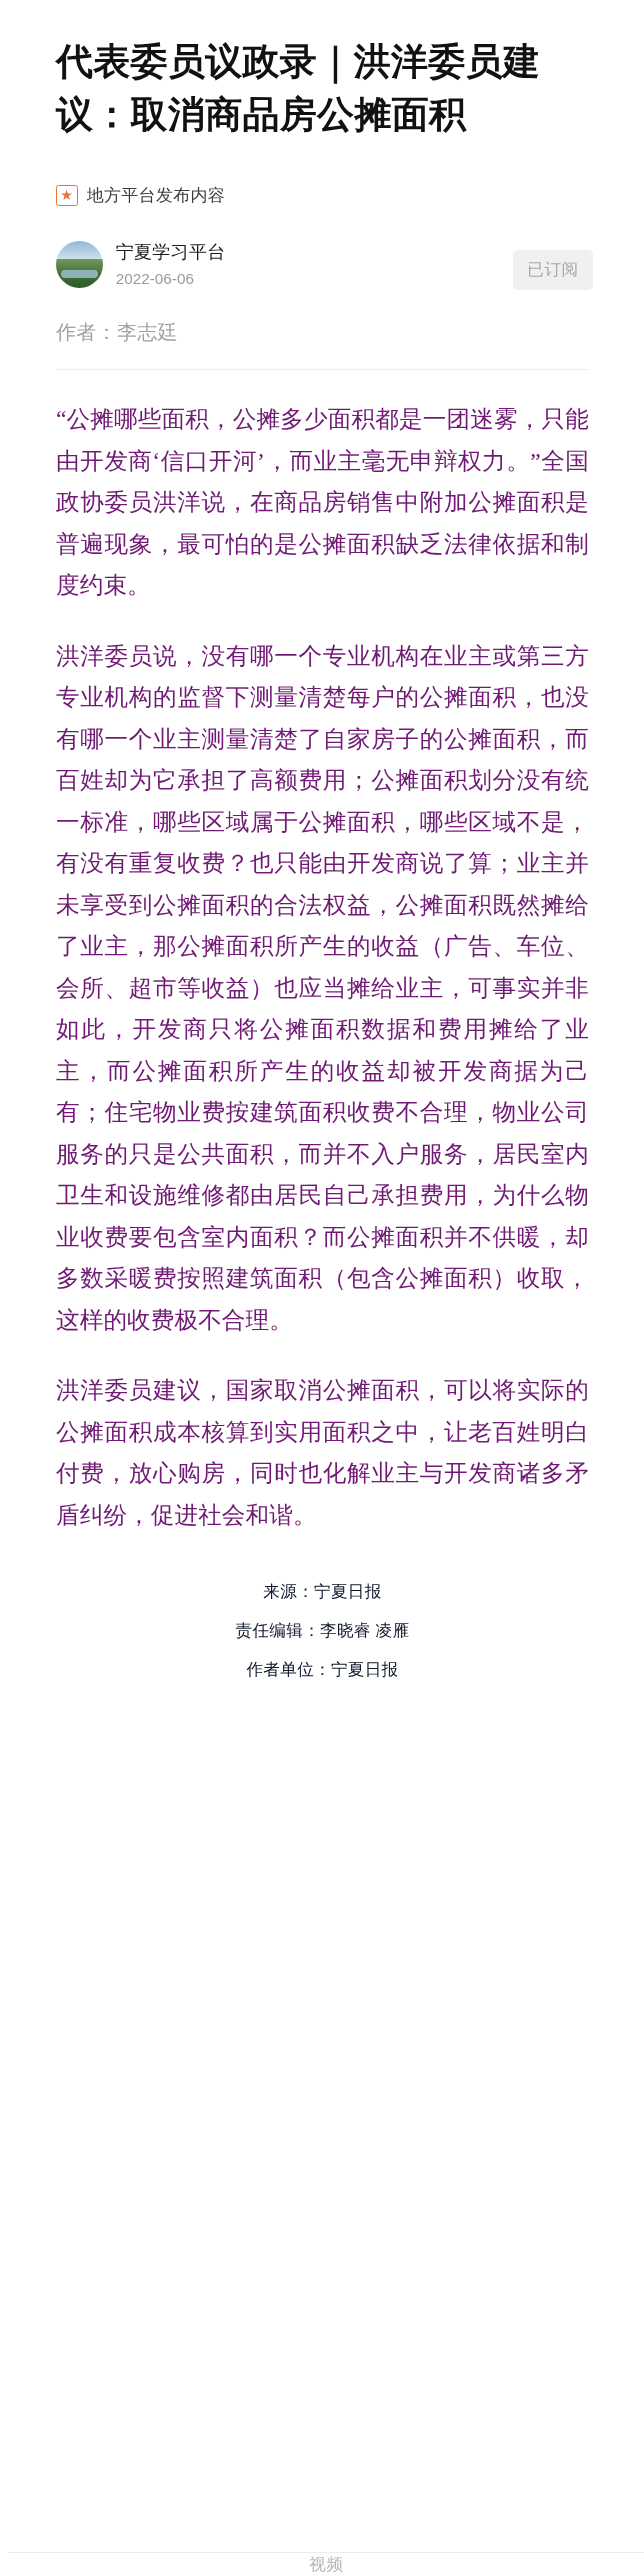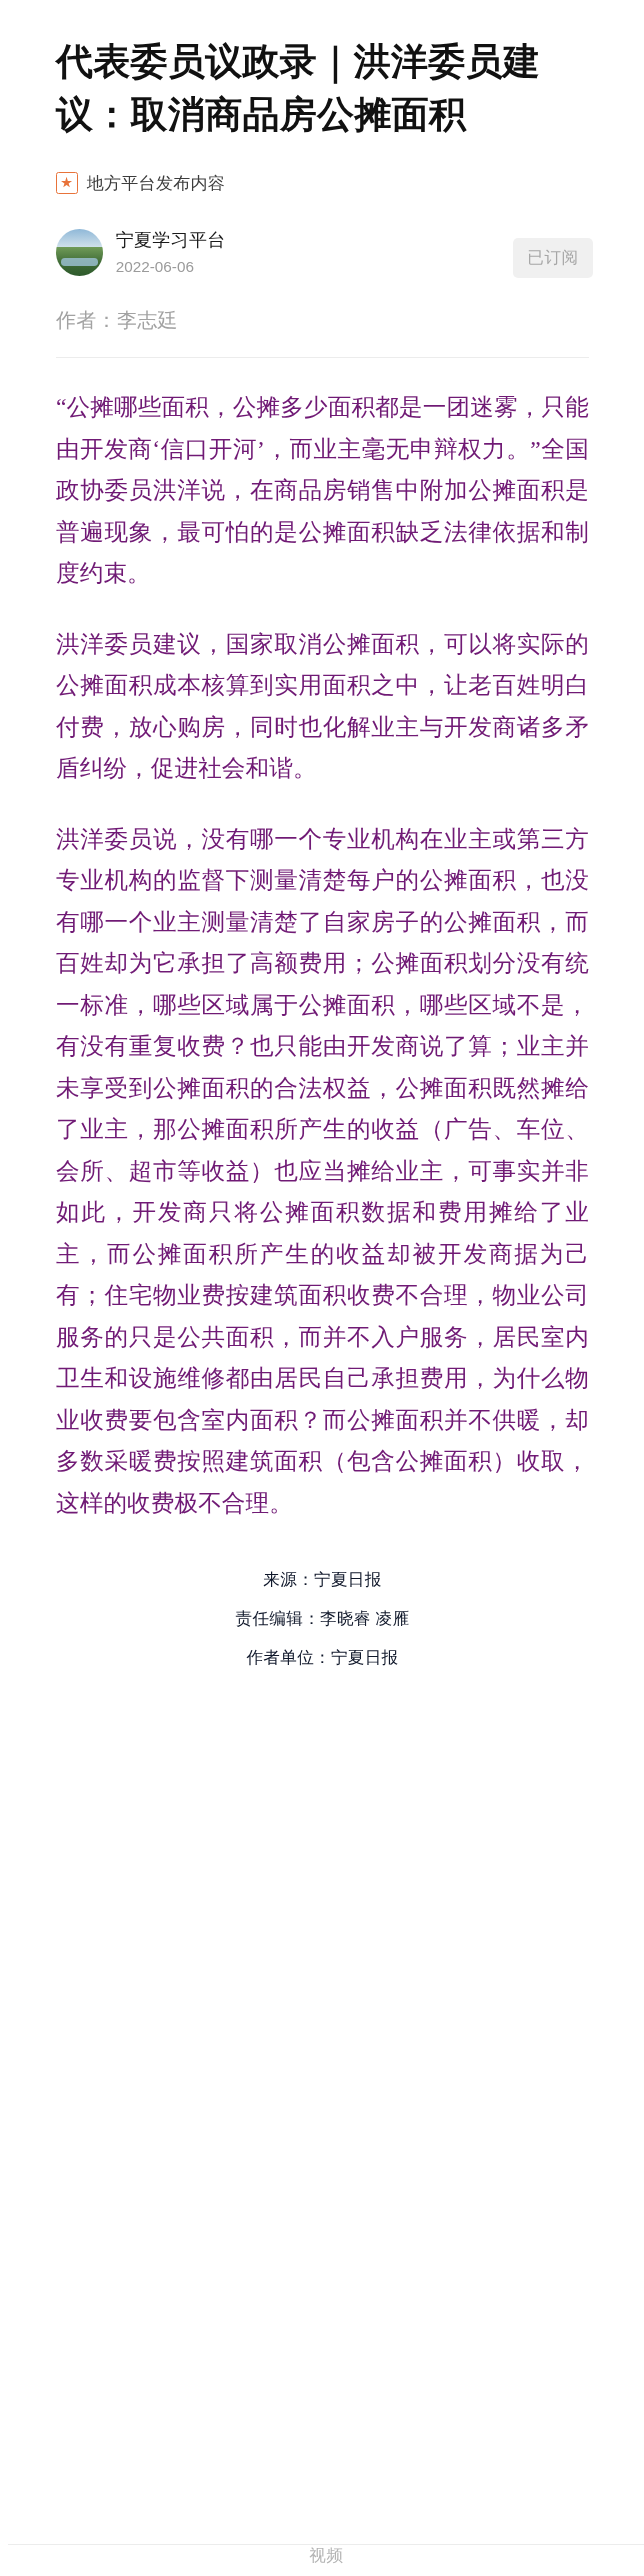--- a/index.html
+++ b/index.html
@@ -28,22 +28,22 @@
     font-weight: bold;
     letter-spacing: 0.3px;
     color: #111;
     padding-top: 36px;
     font-family: "Liberation Serif", serif;
   }
 
   
   .tag-row {
     display: flex;
-    align-items: flex-start;
-    margin-top: 31px;
+    align-items: center;
+    margin-top: 43px;
   }
   .tag-icon {
     width: 21.7px;
     height: 21.7px;
     border: 1.3px solid #e8733a;
     border-radius: 2.5px;
     position: relative;
     flex: 0 0 auto;
   }
   .tag-icon::before {
@@ -161,24 +161,24 @@
     letter-spacing: 0.3px;
     text-align: center;
   }
   .fm-line:first-child { margin-top: 0; }
 
   .bottom-bar {
     position: absolute;
     left: 8px;
     right: 0;
     bottom: 0;
-    height: 32px;
+    height: 24px;
     border-top: 0.6px solid #ececec;
     display: flex;
-    align-items: flex-start;
+    align-items: flex-end;
     justify-content: center;
   }
   .bottom-bar-label {
     font-size: 16.6px;
     color: #b3b3b3;
     letter-spacing: 0.6px;
   }
 </style>
 </head>
 <body>
@@ -200,22 +200,22 @@
     </div>
     <button class="sub-btn">已订阅</button>
   </div>
 
   <div class="author">作者：李志廷</div>
 
   <div class="divider"></div>
 
   <div class="body">
     <p class="para">“公摊哪些面积，公摊多少面积都是一团迷雾，只能由开发商‘信口开河’，而业主毫无申辩权力。”全国政协委员洪洋说，在商品房销售中附加公摊面积是普遍现象，最可怕的是公摊面积缺乏法律依据和制度约束。</p>
+    <p class="para">洪洋委员说，没有哪一个专业机构在业主或第三方专业机构的监督下测量清楚每户的公摊面积，也没有哪一个业主测量清楚了自家房子的公摊面积，而百姓却为它承担了高额费用；公摊面积划分没有统一标准，哪些区域属于公摊面积，哪些区域不是，有没有重复收费？也只能由开发商说了算；业主并未享受到公摊面积的合法权益，公摊面积既然摊给了业主，那公摊面积所产生的收益（广告、车位、会所、超市等收益）也应当摊给业主，可事实并非如此，开发商只将公摊面积数据和费用摊给了业主，而公摊面积所产生的收益却被开发商据为己有；住宅物业费按建筑面积收费不合理，物业公司服务的只是公共面积，而并不入户服务，居民室内卫生和设施维修都由居民自己承担费用，为什么物业收费要包含室内面积？而公摊面积并不供暖，却多数采暖费按照建筑面积（包含公摊面积）收取，这样的收费极不合理。</p>
     <p class="para">洪洋委员建议，国家取消公摊面积，可以将实际的公摊面积成本核算到实用面积之中，让老百姓明白付费，放心购房，同时也化解业主与开发商诸多矛盾纠纷，促进社会和谐。</p>
-    <p class="para">洪洋委员说，没有哪一个专业机构在业主或第三方专业机构的监督下测量清楚每户的公摊面积，也没有哪一个业主测量清楚了自家房子的公摊面积，而百姓却为它承担了高额费用；公摊面积划分没有统一标准，哪些区域属于公摊面积，哪些区域不是，有没有重复收费？也只能由开发商说了算；业主并未享受到公摊面积的合法权益，公摊面积既然摊给了业主，那公摊面积所产生的收益（广告、车位、会所、超市等收益）也应当摊给业主，可事实并非如此，开发商只将公摊面积数据和费用摊给了业主，而公摊面积所产生的收益却被开发商据为己有；住宅物业费按建筑面积收费不合理，物业公司服务的只是公共面积，而并不入户服务，居民室内卫生和设施维修都由居民自己承担费用，为什么物业收费要包含室内面积？而公摊面积并不供暖，却多数采暖费按照建筑面积（包含公摊面积）收取，这样的收费极不合理。</p>
   </div>
 
   <div class="footer-meta">
     <div class="fm-line">来源：宁夏日报</div>
     <div class="fm-line">责任编辑：李晓睿 凌雁</div>
     <div class="fm-line">作者单位：宁夏日报</div>
   </div>
 
   <div class="bottom-bar">
     <span class="bottom-bar-label">视频</span>

